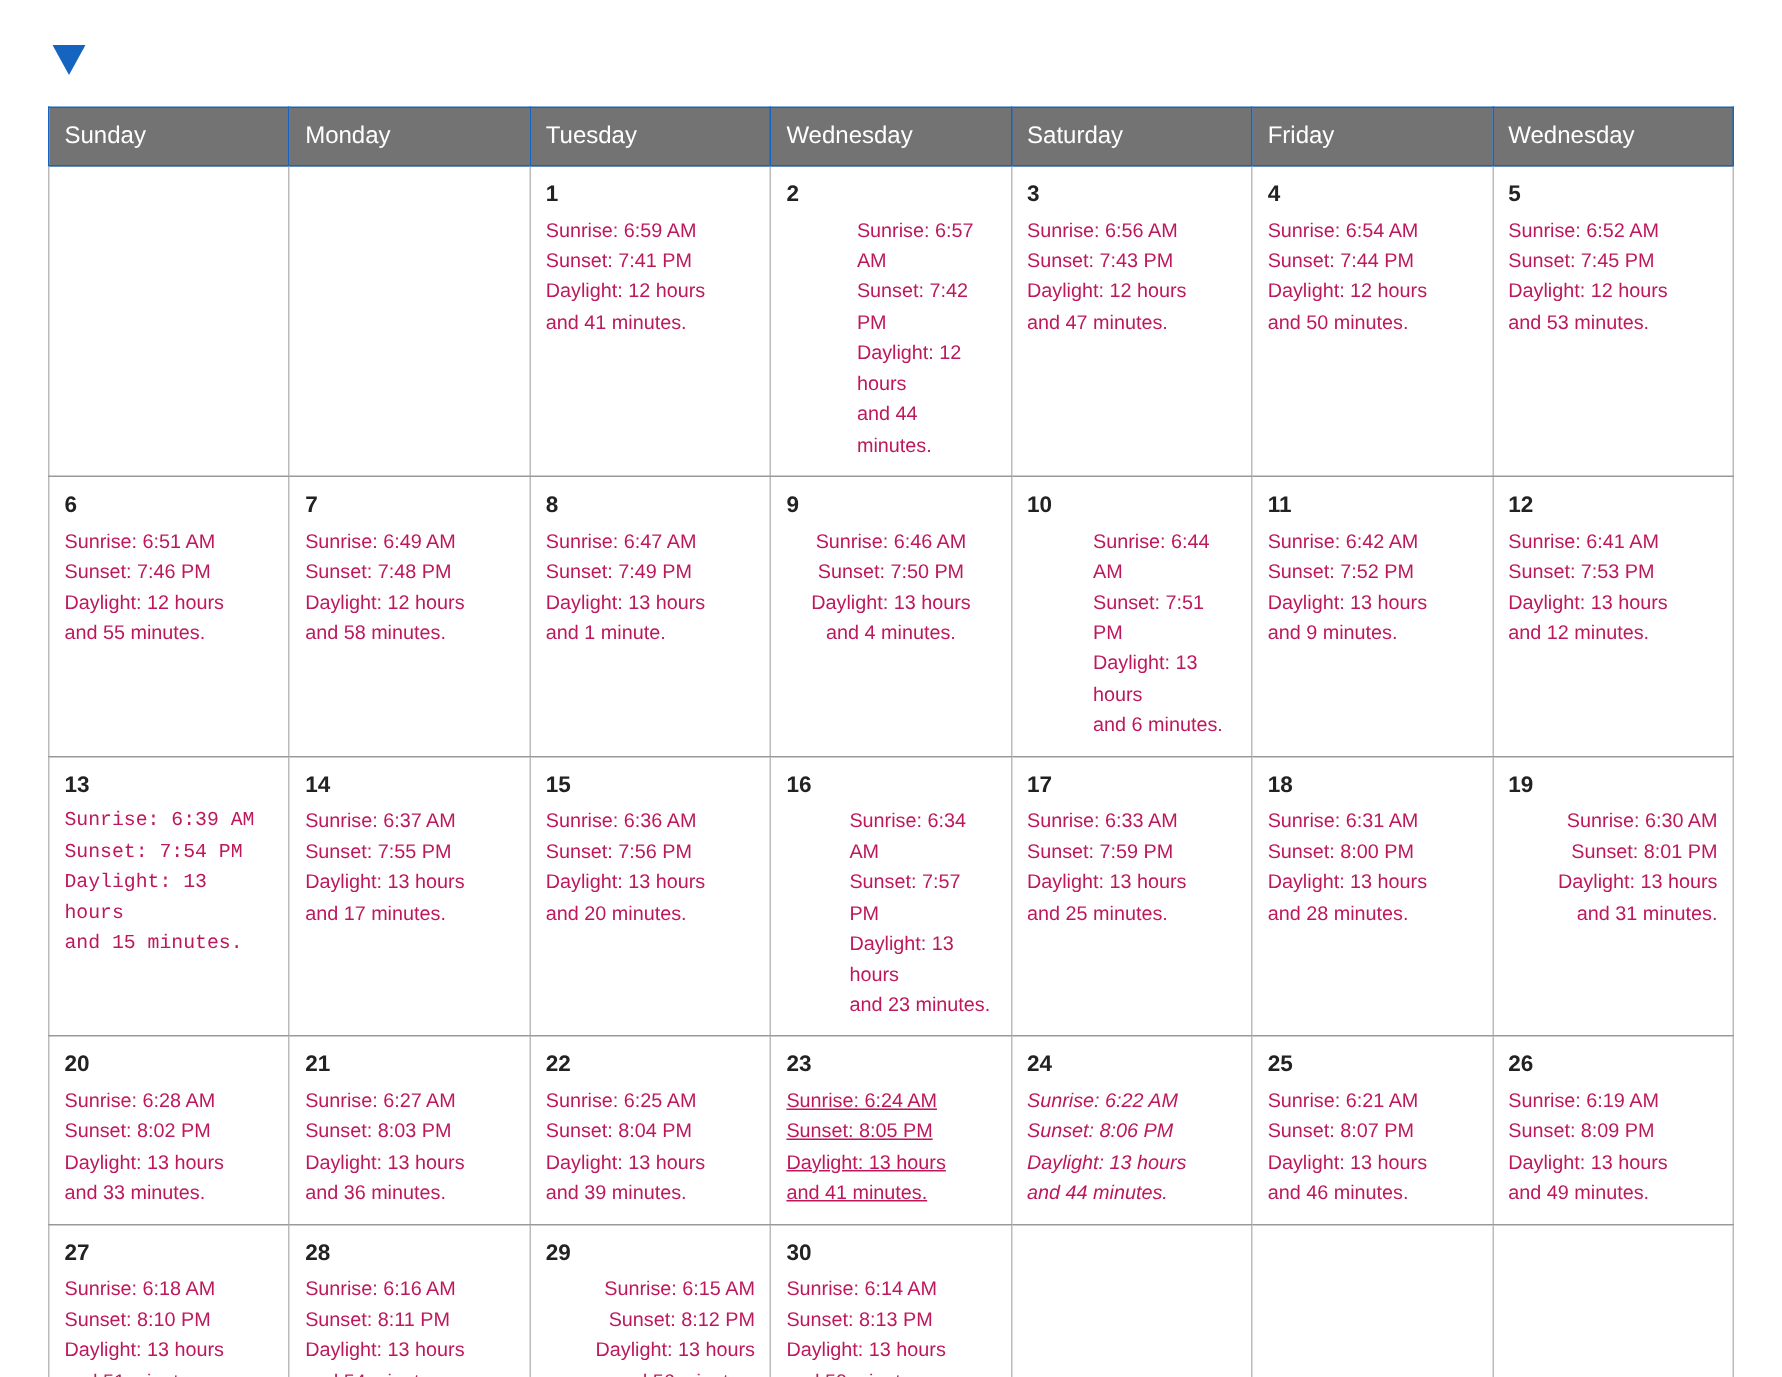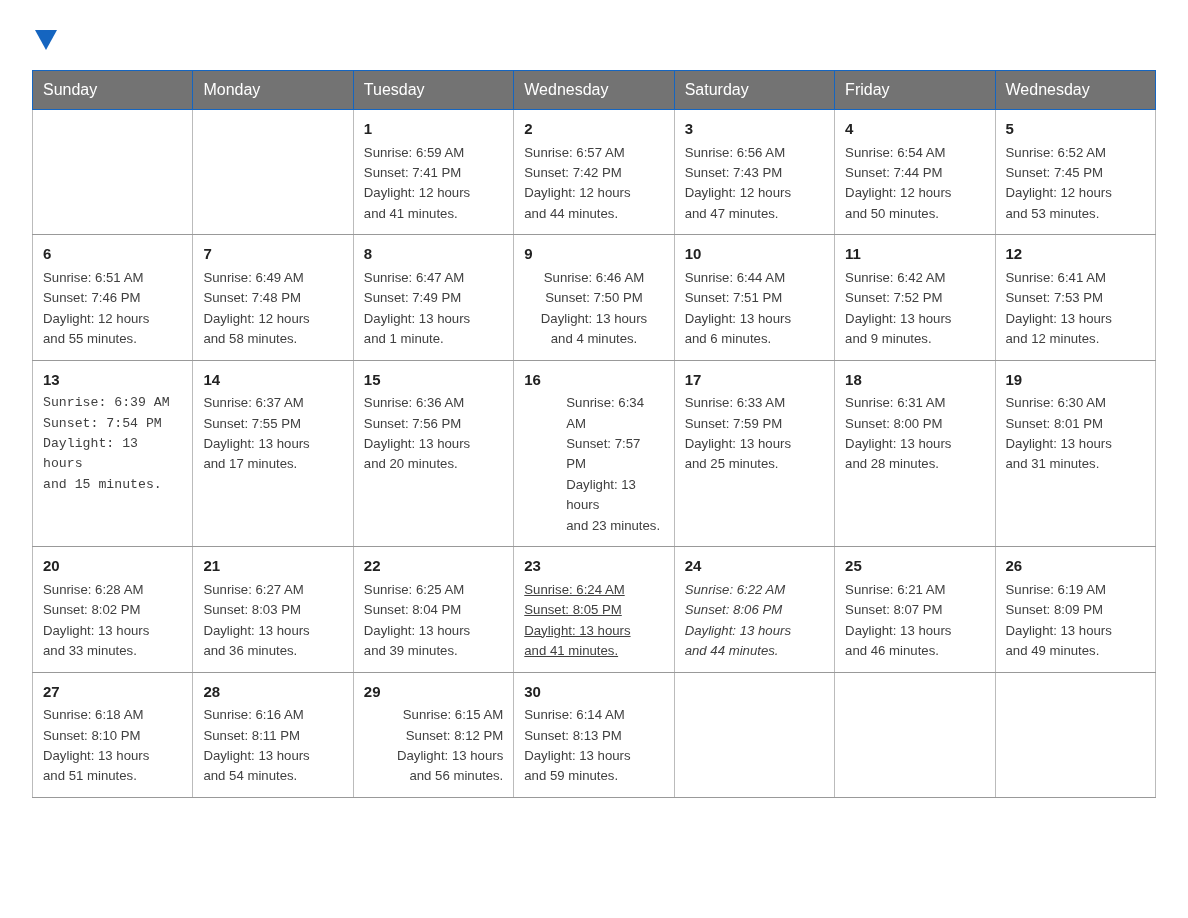--- a/index.html
+++ b/index.html
@@ -66,21 +66,21 @@
       line-height: 1.5;
     }
     .calendar td .day-num {
       font-size: 15px;
       font-weight: bold;
       color: #222;
       display: block;
       margin-bottom: 2px;
     }
     .calendar td .day-info {
-      color: #404040;
+      color: #be185d;
       font-size: 13.2px;
       line-height: 1.55;
     }
     .calendar tbody tr td {
       border-bottom: 1px solid #999;
     }
     .logo-wrapper {
       display: flex;
       flex-direction: column;
       align-items: flex-start;
@@ -135,21 +135,21 @@
         <td></td>
         <td>
           <span class="day-num">1</span>
           <div class="day-info" style="white-space: pre-line;">Sunrise: 6:59 AM
 Sunset: 7:41 PM
 Daylight: 12 hours
 and 41 minutes.</div>
         </td>
         <td>
           <span class="day-num">2</span>
-          <div class="day-info" style="white-space: pre-line;">Sunrise: 6:57 AM
+          <div class="day-info" style="white-space: pre-line; margin-left: 47px;">Sunrise: 6:57 AM
 Sunset: 7:42 PM
 Daylight: 12 hours
 and 44 minutes.</div>
         </td>
         <td>
           <span class="day-num">3</span>
           <div class="day-info" style="white-space: pre-line;">Sunrise: 6:56 AM
 Sunset: 7:43 PM
 Daylight: 12 hours
 and 47 minutes.</div>
@@ -193,21 +193,21 @@
         </td>
         <td>
           <span class="day-num">9</span>
           <div class="day-info" style="white-space: pre-line; text-align: center;">Sunrise: 6:46 AM
 Sunset: 7:50 PM
 Daylight: 13 hours
 and 4 minutes.</div>
         </td>
         <td>
           <span class="day-num">10</span>
-          <div class="day-info" style="white-space: pre-line;">Sunrise: 6:44 AM
+          <div class="day-info" style="white-space: pre-line; margin-left: 44px;">Sunrise: 6:44 AM
 Sunset: 7:51 PM
 Daylight: 13 hours
 and 6 minutes.</div>
         </td>
         <td>
           <span class="day-num">11</span>
           <div class="day-info" style="white-space: pre-line;">Sunrise: 6:42 AM
 Sunset: 7:52 PM
 Daylight: 13 hours
 and 9 minutes.</div>
@@ -258,21 +258,21 @@
         </td>
         <td>
           <span class="day-num">18</span>
           <div class="day-info" style="white-space: pre-line;">Sunrise: 6:31 AM
 Sunset: 8:00 PM
 Daylight: 13 hours
 and 28 minutes.</div>
         </td>
         <td>
           <span class="day-num">19</span>
-          <div class="day-info" style="white-space: pre-line;">Sunrise: 6:30 AM
+          <div class="day-info" style="white-space: pre-line; text-align: right;">Sunrise: 6:30 AM
 Sunset: 8:01 PM
 Daylight: 13 hours
 and 31 minutes.</div>
         </td>
       </tr>
       <tr>
         <td>
           <span class="day-num">20</span>
           <div class="day-info" style="white-space: pre-line;">Sunrise: 6:28 AM
 Sunset: 8:02 PM

